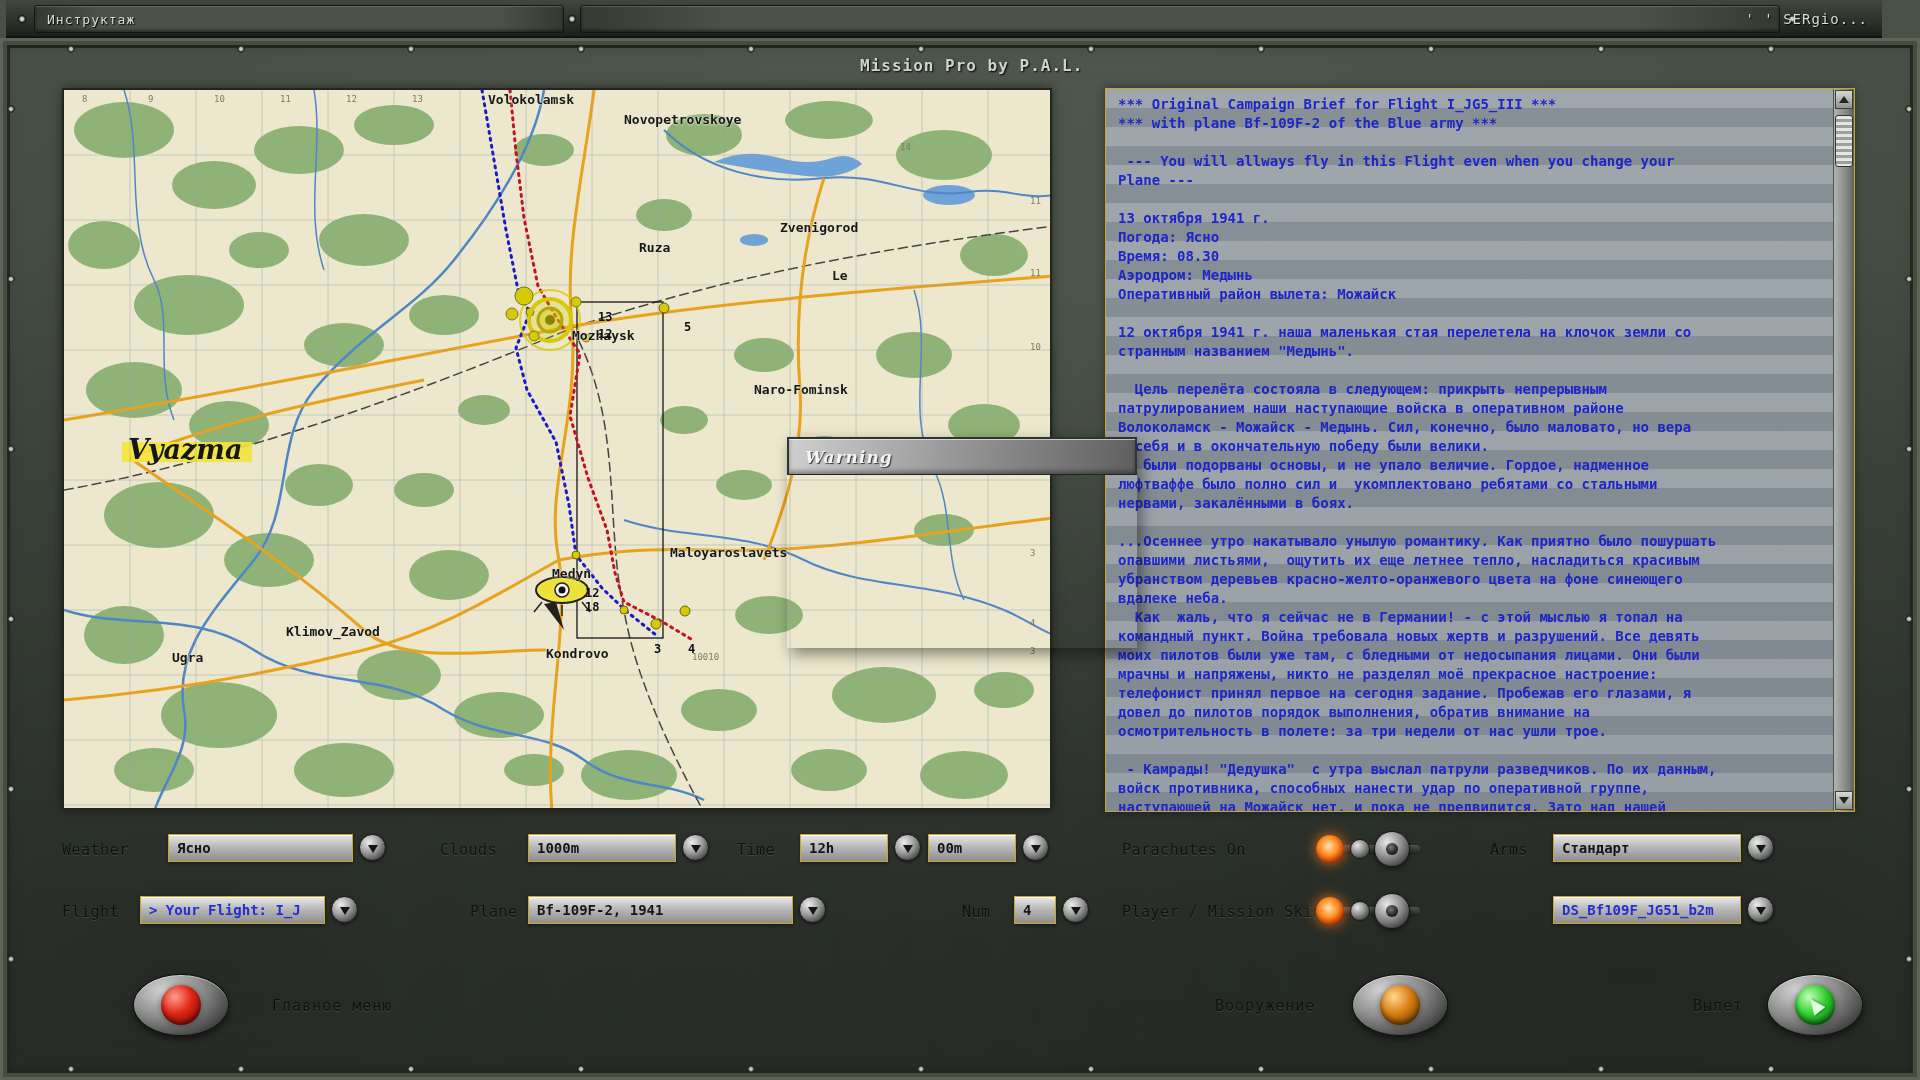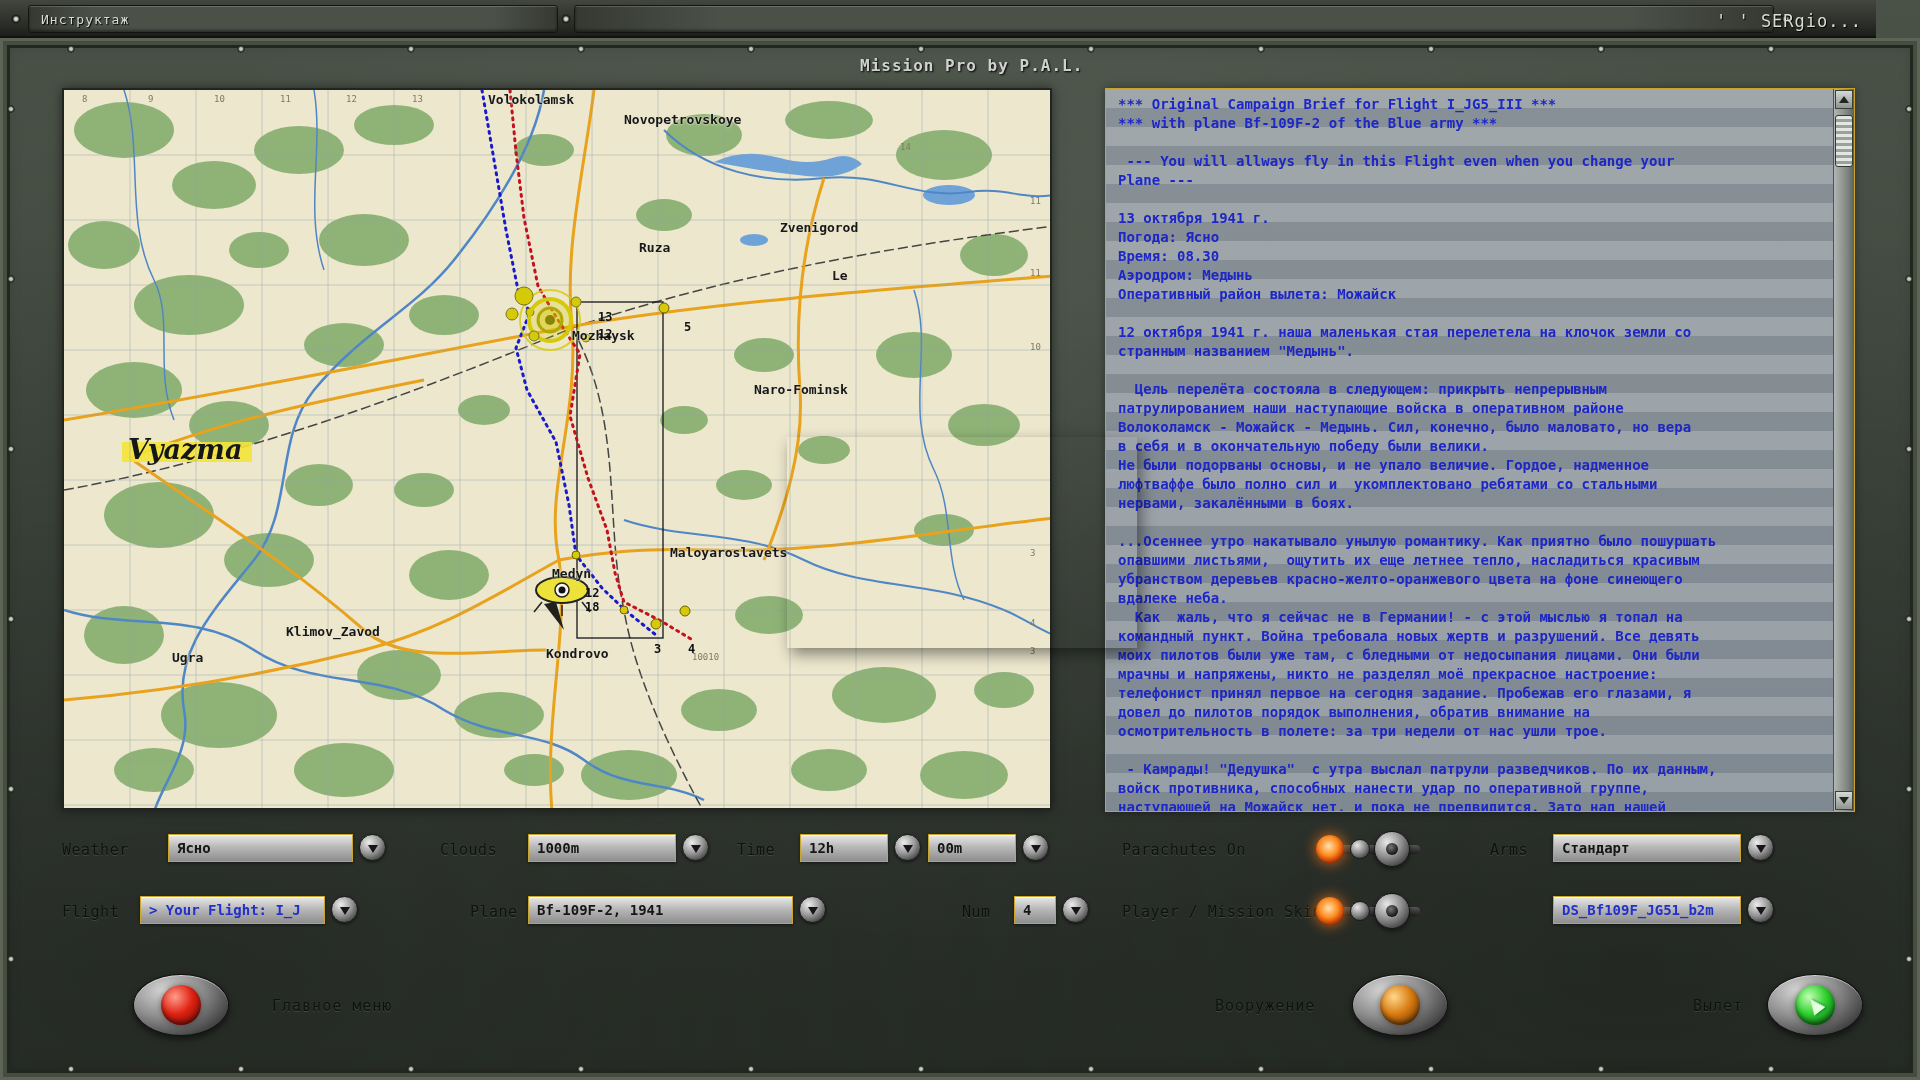--- a/index.html
+++ b/index.html
@@ -5,34 +5,34 @@
   html,body{margin:0;padding:0;background:#0b0d0a;}
   *{box-sizing:border-box;}
   .screen{position:relative;width:1920px;height:1080px;overflow:hidden;
     font-family:"DejaVu Sans Mono", monospace;
     background:
       radial-gradient(ellipse at 50% 30%, rgba(255,255,255,0.05), rgba(0,0,0,0) 60%),
       radial-gradient(ellipse at 85% 90%, rgba(0,0,0,0.35), rgba(0,0,0,0) 55%),
       radial-gradient(ellipse at 10% 90%, rgba(0,0,0,0.3), rgba(0,0,0,0) 55%),
       linear-gradient(180deg,#4a5248 0%,#3e463d 55%,#333a32 100%);}
   
-  .topbar{position:absolute;left:0;top:0;width:1876px;height:38px;z-index:30;
+  .topbar{position:absolute;left:6px;top:0;width:1876px;height:38px;z-index:30;
     background:
       radial-gradient(circle 5px at 16px 19px,#d2d7cc 0 1.5px,#5a6055 2.6px,#171a14 3.8px,rgba(0,0,0,0) 5px),
       radial-gradient(circle 5px at 566px 19px,#d2d7cc 0 1.5px,#5a6055 2.6px,#171a14 3.8px,rgba(0,0,0,0) 5px),
       radial-gradient(circle 5px at 1786px 19px,#d2d7cc 0 1.5px,#5a6055 2.6px,#171a14 3.8px,rgba(0,0,0,0) 5px),
       linear-gradient(180deg,#43463f, #2a2d27 70%, #1c1e19);
     border-bottom:2px solid #111;padding-left:24px;}
   .tb-seg{position:absolute;top:5px;height:28px;border:1px solid #141612;border-radius:3px;
     background:linear-gradient(90deg,#353931,#4c5148 12%,#4c5148 88%,#353931);
     box-shadow:inset 0 1px 0 rgba(255,255,255,0.18), inset 0 -2px 3px rgba(0,0,0,0.45);}
   .tb-left{left:28px;width:530px;}
   .tb-mid{left:574px;width:1200px;}
   .tb-text{position:absolute;left:12px;top:6px;font-size:13px;color:#d8ddd2;letter-spacing:1px;text-shadow:1px 1px 1px #000;}
-  .tb-right{position:absolute;right:14px;top:11px;font-size:17px;color:#d8ddd2;letter-spacing:1px;text-shadow:1px 1px 1px #000;}
+  .tb-right{position:absolute;right:14px;top:11px;font-size:14px;color:#d8ddd2;letter-spacing:1px;text-shadow:1px 1px 1px #000;}
   
   .frame-edge{position:absolute;left:0;top:38px;right:0;bottom:0;pointer-events:none;z-index:25;
     box-shadow:inset 0 0 0 3px #5d6456, inset 0 0 0 7px #454c40, inset 0 0 0 10px #23261f, inset 0 0 18px rgba(0,0,0,0.55);}
   .rivet-layer{position:absolute;left:0;top:38px;right:0;bottom:0;pointer-events:none;z-index:26;
     background-image:
       radial-gradient(circle 4px at 11px 11px,#c6ccc0 0 1.4px,#565c50 2.3px,#1d201a 3.3px,rgba(0,0,0,0) 4px),
       radial-gradient(circle 4px at 11px 11px,#c6ccc0 0 1.4px,#565c50 2.3px,#1d201a 3.3px,rgba(0,0,0,0) 4px),
       radial-gradient(circle 4px at 11px 11px,#c6ccc0 0 1.4px,#565c50 2.3px,#1d201a 3.3px,rgba(0,0,0,0) 4px),
       radial-gradient(circle 4px at 11px 11px,#c6ccc0 0 1.4px,#565c50 2.3px,#1d201a 3.3px,rgba(0,0,0,0) 4px);
     background-size:170px 22px,170px 22px,22px 170px,22px 170px;
@@ -342,20 +342,23 @@
           <span class="sb-tri up"></span>
         </div>
       <div class="sb-thumb"></div>
       <div class="sb-btn sb-down">
           <span class="sb-tri down"></span>
         </div>
     </div>
   </div>
 
   <div class="dialog">
+    <div class="dlg-title">
+      <span>Warning</span>
+    </div>
   </div>
 
   <div class="ctl-label" style="left:62px;top:841px">Weather</div>
   <div class="dd" style="left:168px;top:834px;width:185px">
     <span class="dd-text">Ясно</span>
     </div>
   <div class="dd-arrow" style="left:359px;top:834px">
       <span class="tri"></span>
     </div>
 

